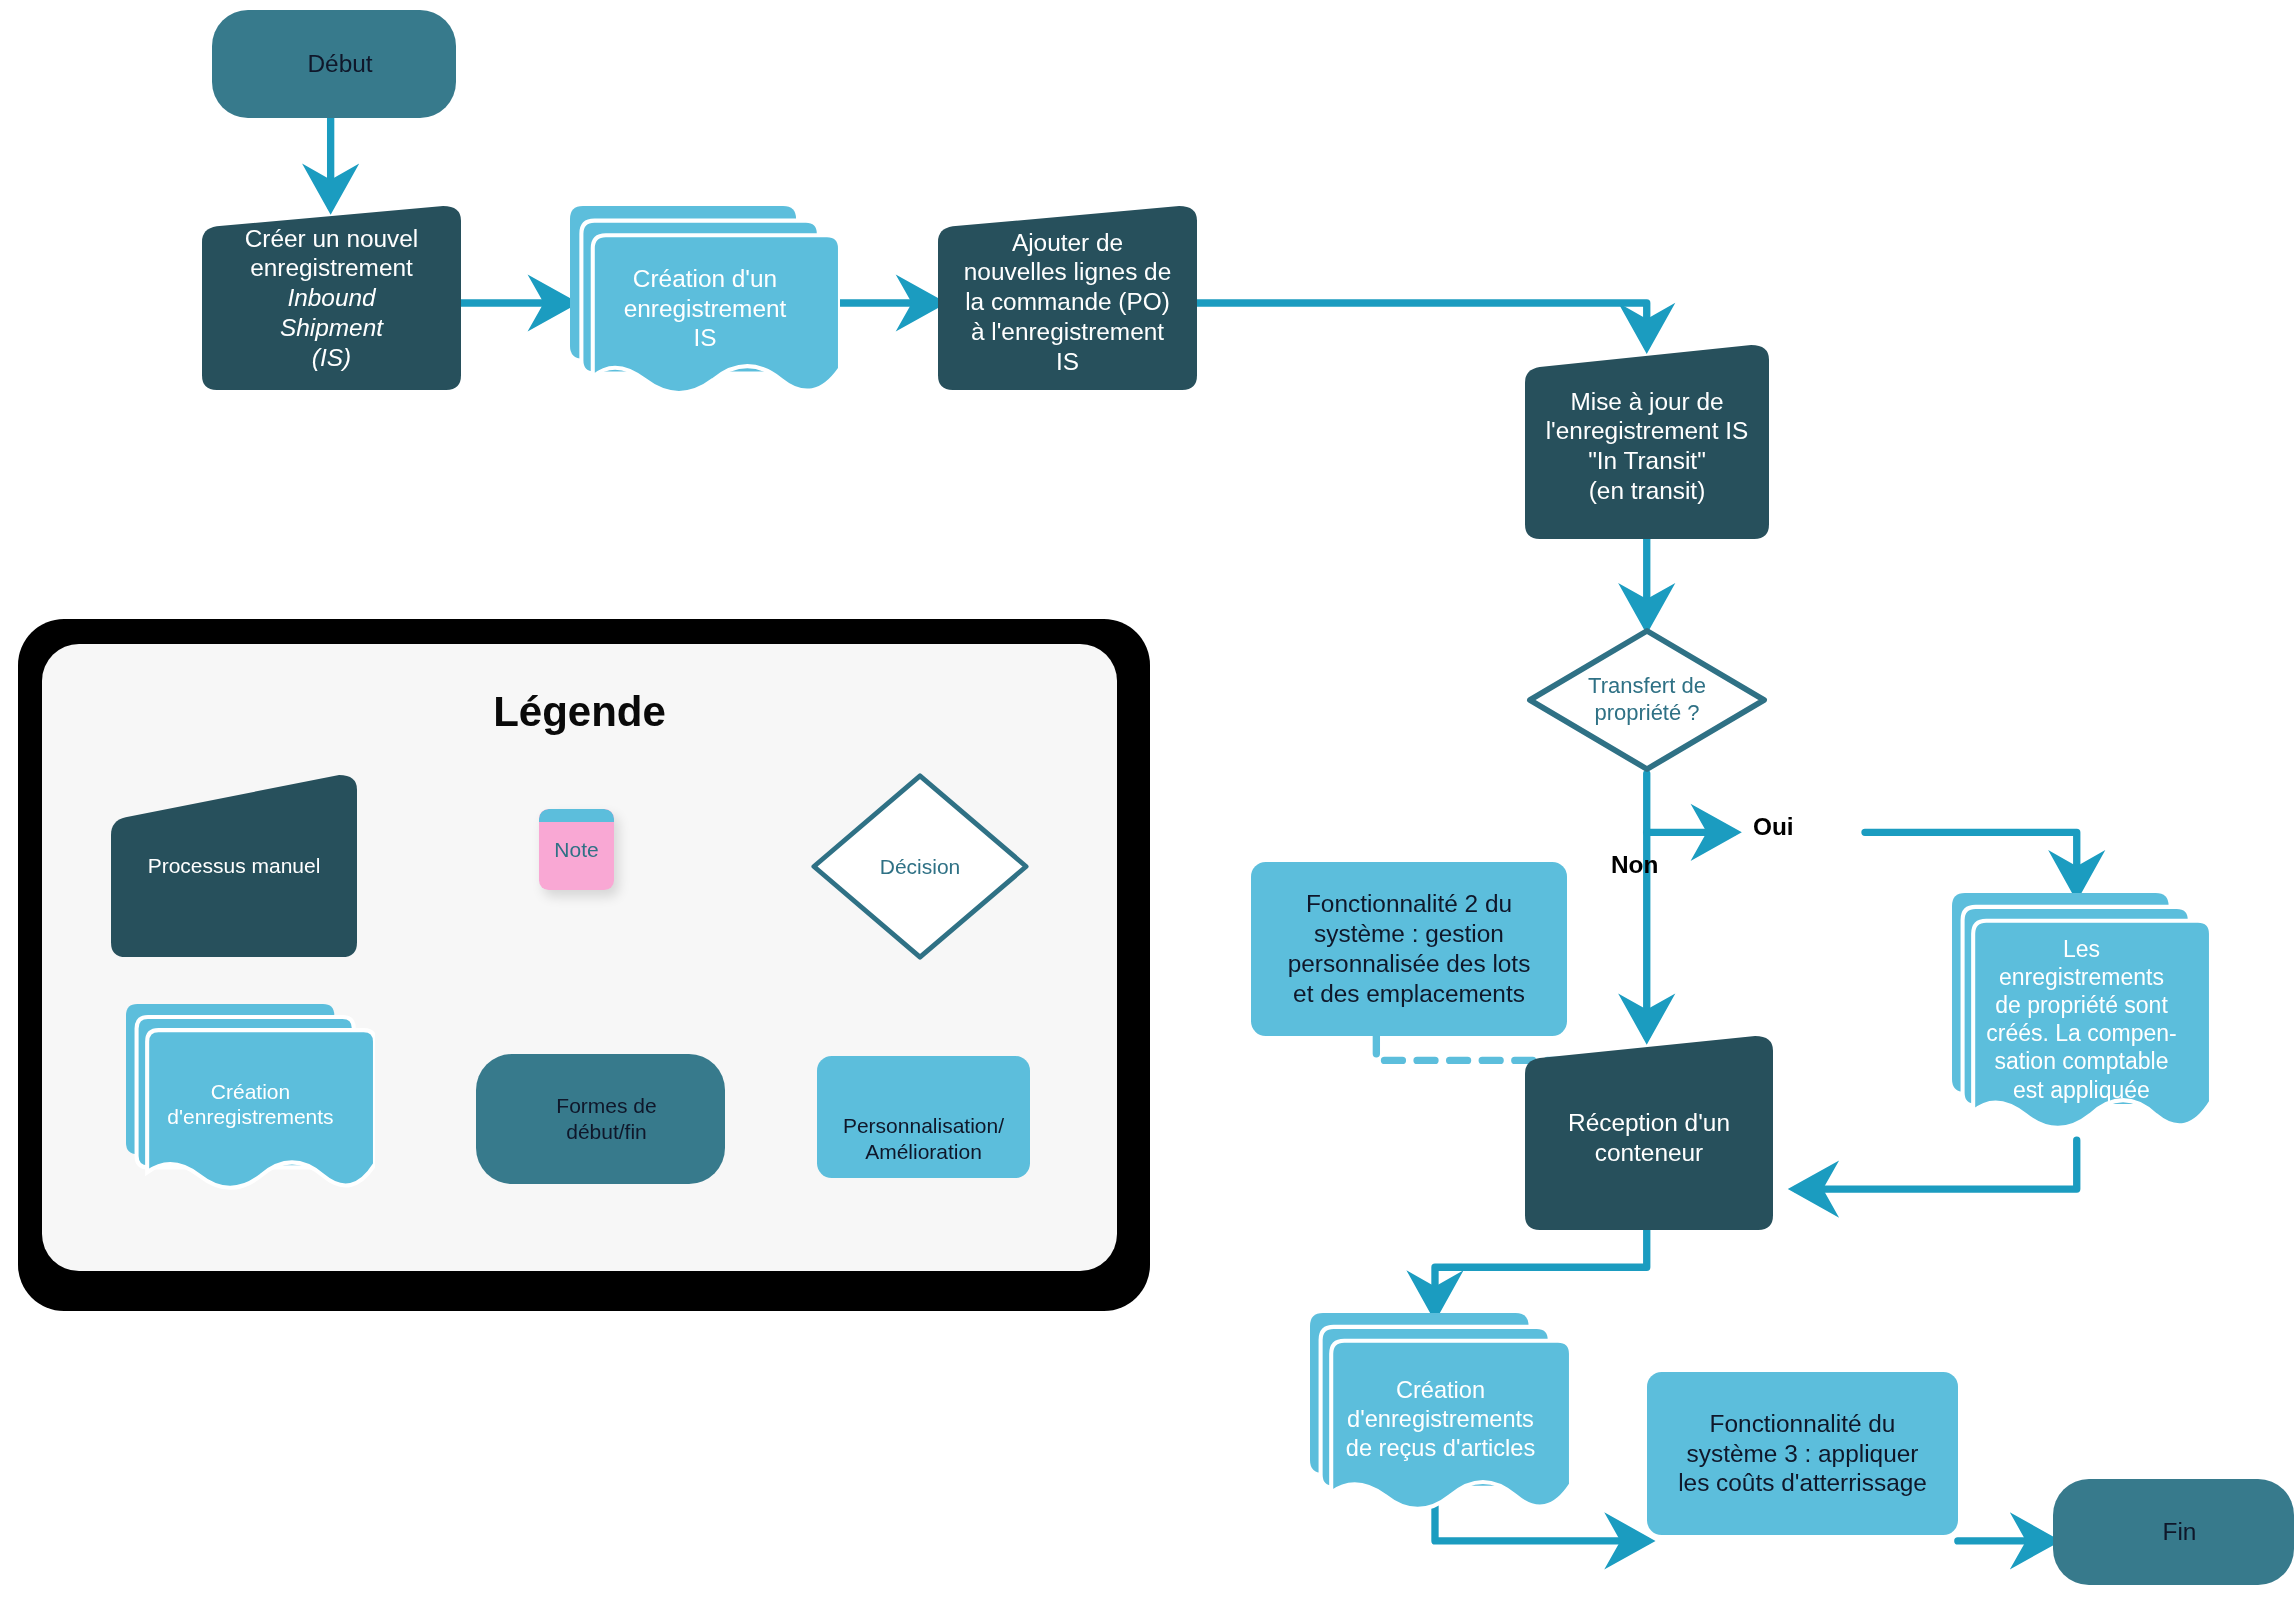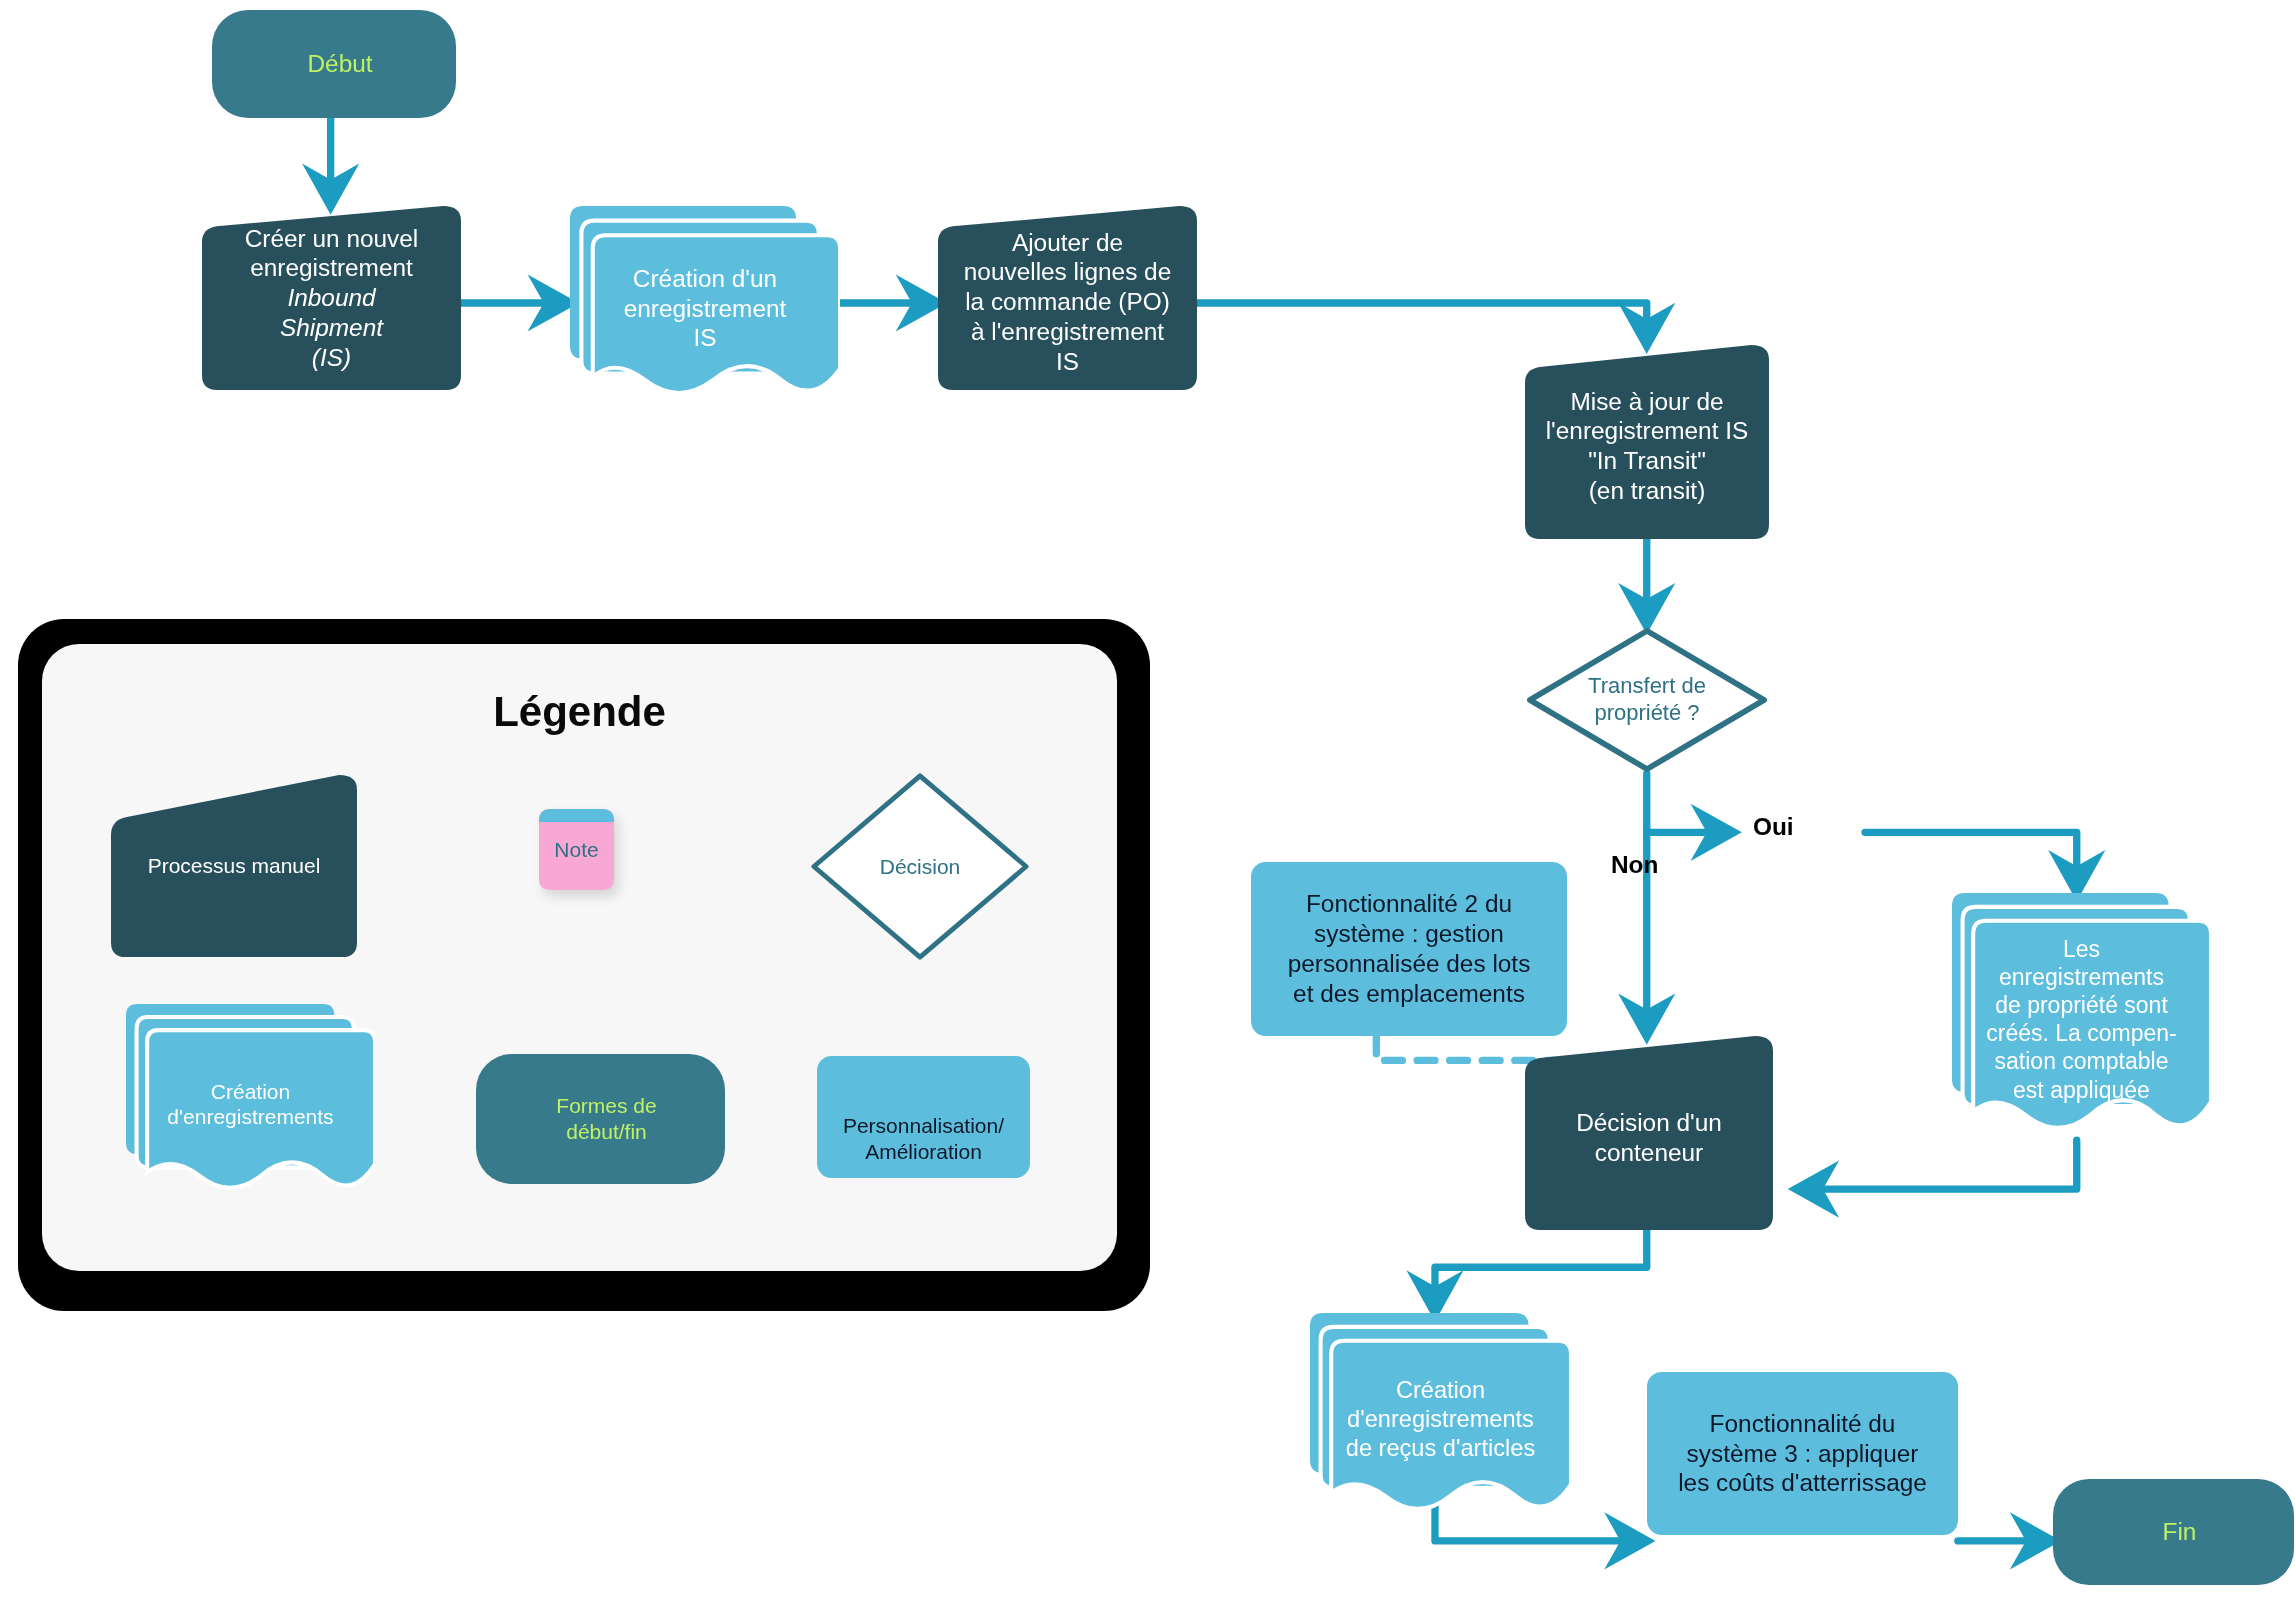--- a/index.html
+++ b/index.html
@@ -42,21 +42,21 @@
     position: relative;
     z-index: 5;
     padding: 0 8.1px;
     white-space: pre-line;
   }
 
   
   .startend {
     background: #377A8C;
     border-radius: 36px;
-    color: #bef264;
+    color: #0f172a;
     font-size: 24.4px;
     padding-left: 12px;
   }
 
   
   .manual {
     color: #ffffff;
     font-size: 24.4px;
   }
   .manual .shape {
@@ -290,21 +290,21 @@
 sation comptable
 est appliquée</span>
   </div>
 
   <div class="node manual" style="left:1525px; top:1036px; width:248px; height:194px;">
     <span class="shape">
       <svg viewBox="0 0 304 238" preserveAspectRatio="none">
         <path d="M0,46 Q0,30 18,27 L282,0 Q304,0 304,18 L304,220 Q304,238 286,238 L18,238 Q0,238 0,220 Z" fill="#27505C"></path>
       </svg>
     </span>
-    <span class="txt" style="margin-top:9.8px;">Décision d'un
+    <span class="txt" style="margin-top:9.8px;">Réception d'un
 conteneur</span>
   </div>
 
   <div class="node docstack" style="left:1310px; top:1313px; width:261px; height:209px;">
     <span class="shape">
       <svg viewBox="0 0 320 256" preserveAspectRatio="none">
         <g fill="#5CBEDC">
           <path d="M0,16 Q0,0 16,0 L252,0 Q268,0 268,16 L268,180 Q268,196 252,196 L16,196 Q0,196 0,180 Z"></path>
           <path d="M13,33 Q13,17 29,17 L278,17 Q294,17 294,33 L294,198 Q294,214 278,214 L29,214 Q13,214 13,198 Z" stroke="#ffffff" stroke-width="5"></path>
           <path d="M26,50 Q26,34 42,34 L304,34 Q320,34 320,50 L320,210 Q290,256 252,224 Q212,190 172,224 Q132,256 92,224 Q56,198 26,220 Z" stroke="#ffffff" stroke-width="5"></path>

